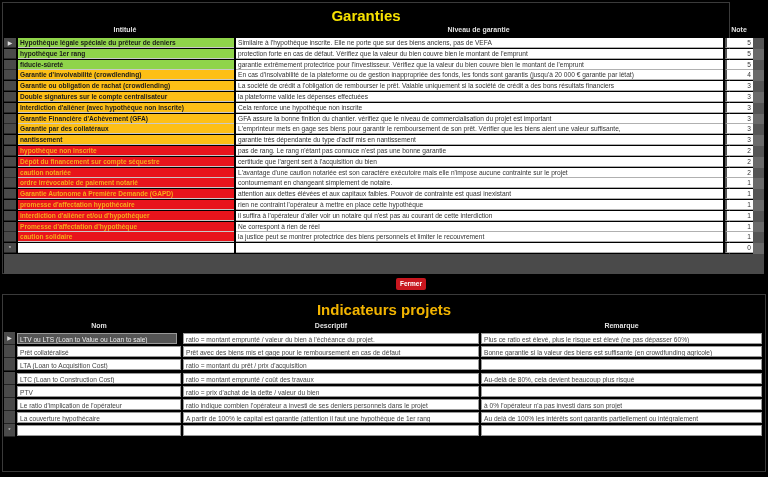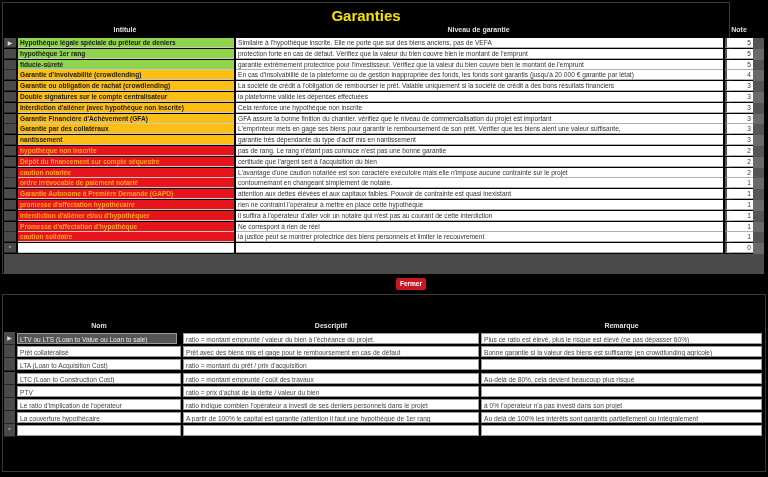--- a/index.html
+++ b/index.html
@@ -195,20 +195,21 @@
         <div class="g-note">0</div>
         <div class="g-tail"></div>
       </div>
     </div>
   <div class="g-footer"></div>
 </div>
 
 <button class="fermer">Fermer</button>
 
 <div class="panel" id="indicateurs">
+  <div class="title">Indicateurs projets</div>
   <div class="colhdr" style="left:14px; top:27px; width:164px;">Nom</div>
   <div class="colhdr" style="left:180px; top:27px; width:296px;">Descriptif</div>
   <div class="colhdr" style="left:478px; top:27px; width:281px;">Remarque</div>
 
   <div class="i-grid" id="i-grid">
       <div class="i-row active">
         <div class="i-sel">▶</div>
         <div class="i-cell i-nom">LTV ou LTS (Loan to Value ou Loan to sale)</div>
         <div class="i-cell i-desc">ratio = montant emprunté / valeur du bien à l'échéance du projet.</div>
         <div class="i-cell i-rem">Plus ce ratio est élevé, plus le risque est élevé (ne pas dépasser 60%)</div>

